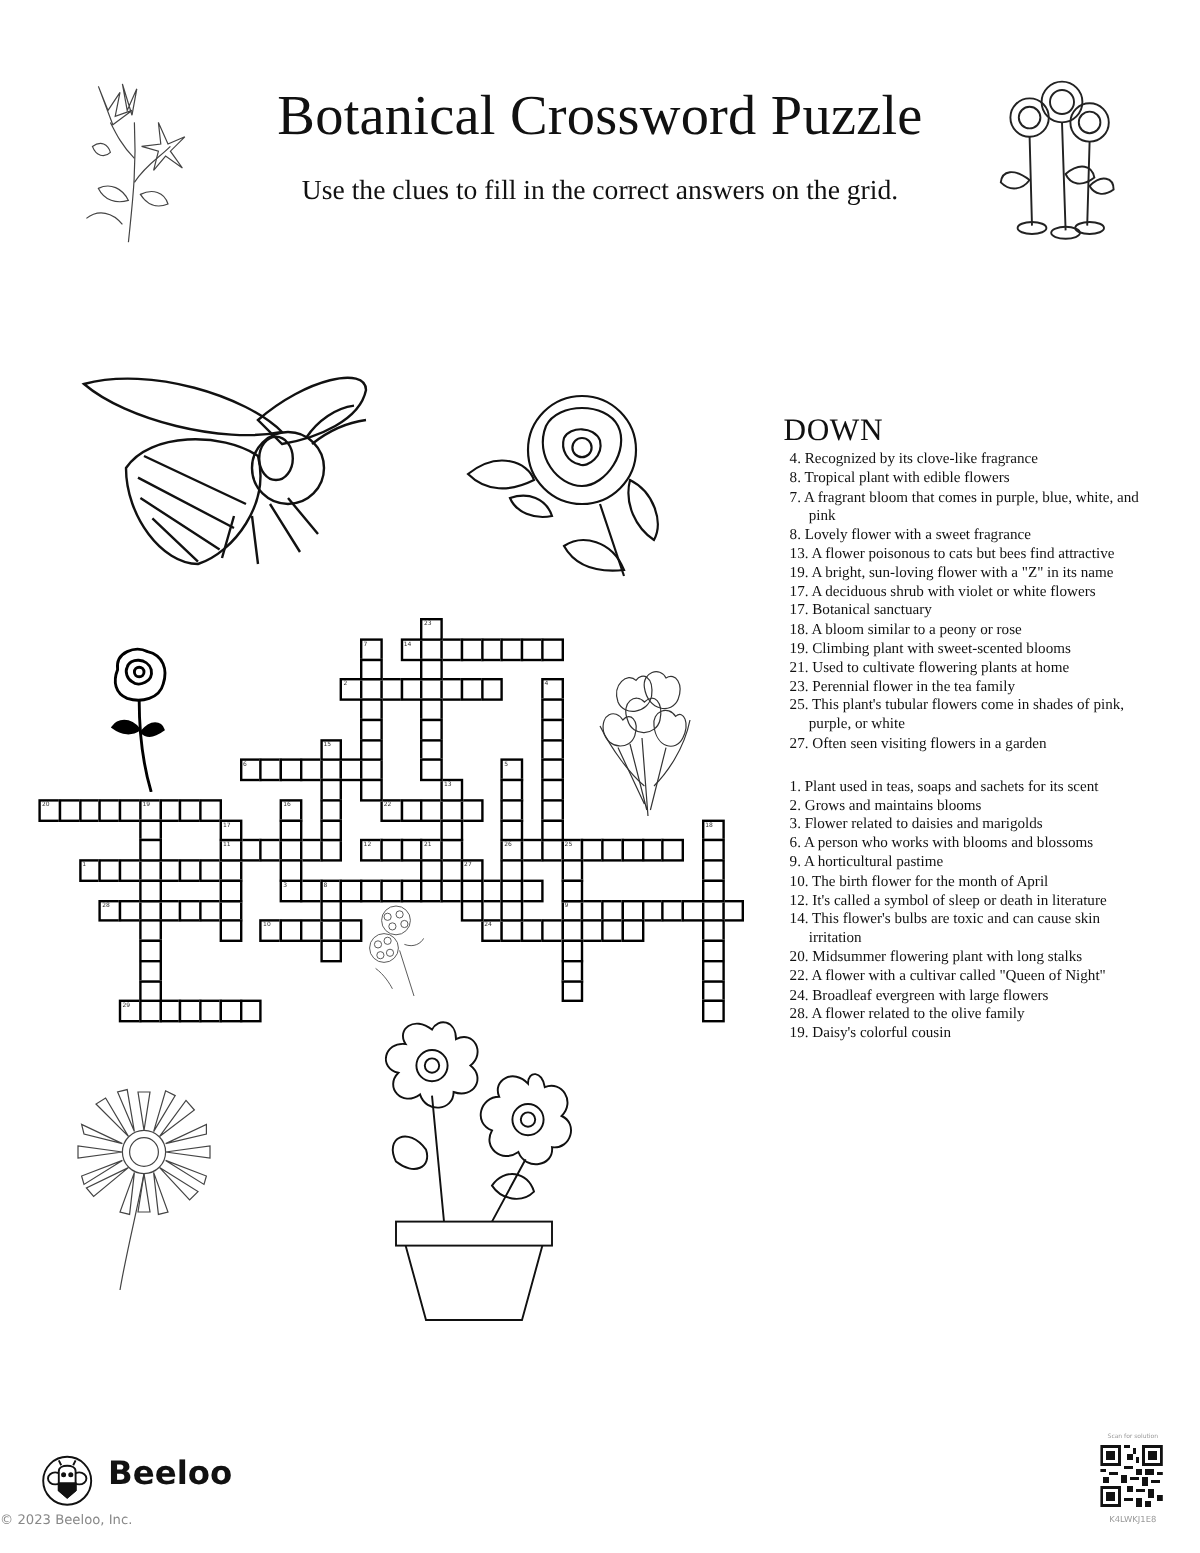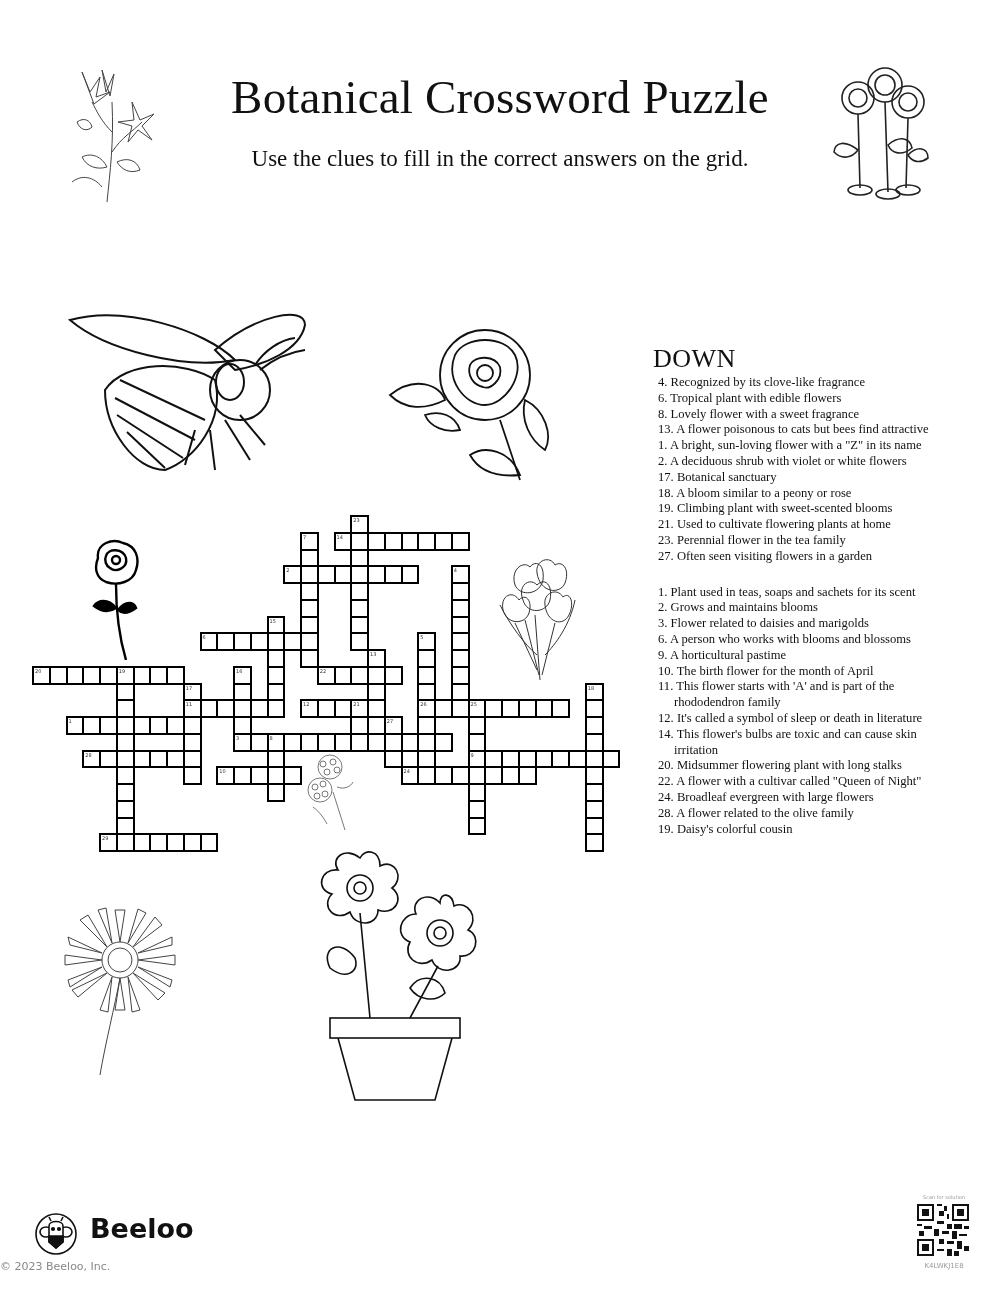--- a/index.html
+++ b/index.html
@@ -407,41 +407,42 @@
     <div class="cell" style="left: 384.75px; top: 717px;">
       <span class="cnum">27</span>
     </div>
     <div class="cell" style="left: 384.75px; top: 750.5px;"></div>
   </div>
 
 <div id="clues">
   <div class="clue-head">DOWN</div>
   <div id="down-list">
       <div class="clue">4. Recognized by its clove-like fragrance</div>
-      <div class="clue">6. Tropical plant with edible flowers</div>
+      <div class="clue">8. Tropical plant with edible flowers</div>
+      <div class="clue">7. A fragrant bloom that comes in purple, blue, white, and pink</div>
       <div class="clue">8. Lovely flower with a sweet fragrance</div>
       <div class="clue">13. A flower poisonous to cats but bees find attractive</div>
-      <div class="clue">1. A bright, sun-loving flower with a "Z" in its name</div>
-      <div class="clue">2. A deciduous shrub with violet or white flowers</div>
+      <div class="clue">19. A bright, sun-loving flower with a "Z" in its name</div>
+      <div class="clue">17. A deciduous shrub with violet or white flowers</div>
       <div class="clue">17. Botanical sanctuary</div>
       <div class="clue">18. A bloom similar to a peony or rose</div>
       <div class="clue">19. Climbing plant with sweet-scented blooms</div>
       <div class="clue">21. Used to cultivate flowering plants at home</div>
       <div class="clue">23. Perennial flower in the tea family</div>
+      <div class="clue">25. This plant's tubular flowers come in shades of pink, purple, or white</div>
       <div class="clue">27. Often seen visiting flowers in a garden</div>
     </div>
   <div class="gap"></div>
   <div id="across-list">
       <div class="clue">1. Plant used in teas, soaps and sachets for its scent</div>
       <div class="clue">2. Grows and maintains blooms</div>
       <div class="clue">3. Flower related to daisies and marigolds</div>
       <div class="clue">6. A person who works with blooms and blossoms</div>
       <div class="clue">9. A horticultural pastime</div>
       <div class="clue">10. The birth flower for the month of April</div>
-      <div class="clue">11. This flower starts with 'A' and is part of the rhododendron family</div>
       <div class="clue">12. It's called a symbol of sleep or death in literature</div>
       <div class="clue">14. This flower's bulbs are toxic and can cause skin irritation</div>
       <div class="clue">20. Midsummer flowering plant with long stalks</div>
       <div class="clue">22. A flower with a cultivar called "Queen of Night"</div>
       <div class="clue">24. Broadleaf evergreen with large flowers</div>
       <div class="clue">28. A flower related to the olive family</div>
       <div class="clue">19. Daisy's colorful cousin</div>
     </div>
 </div>
 

